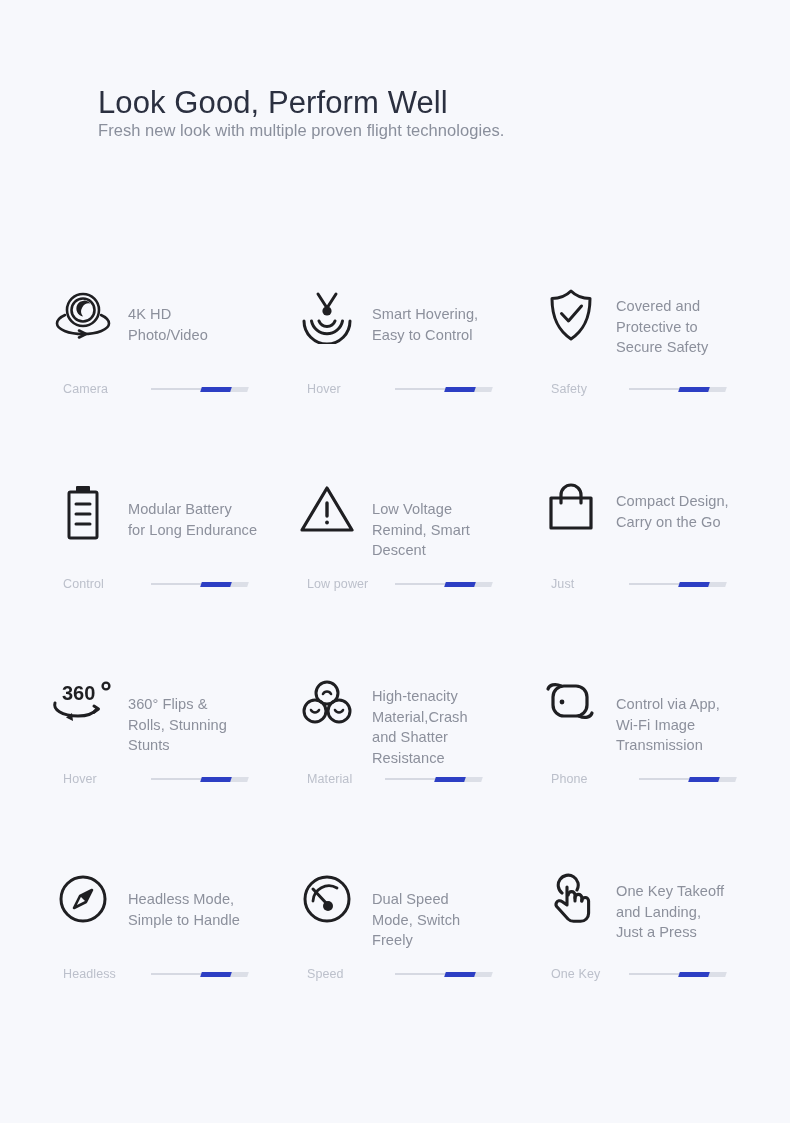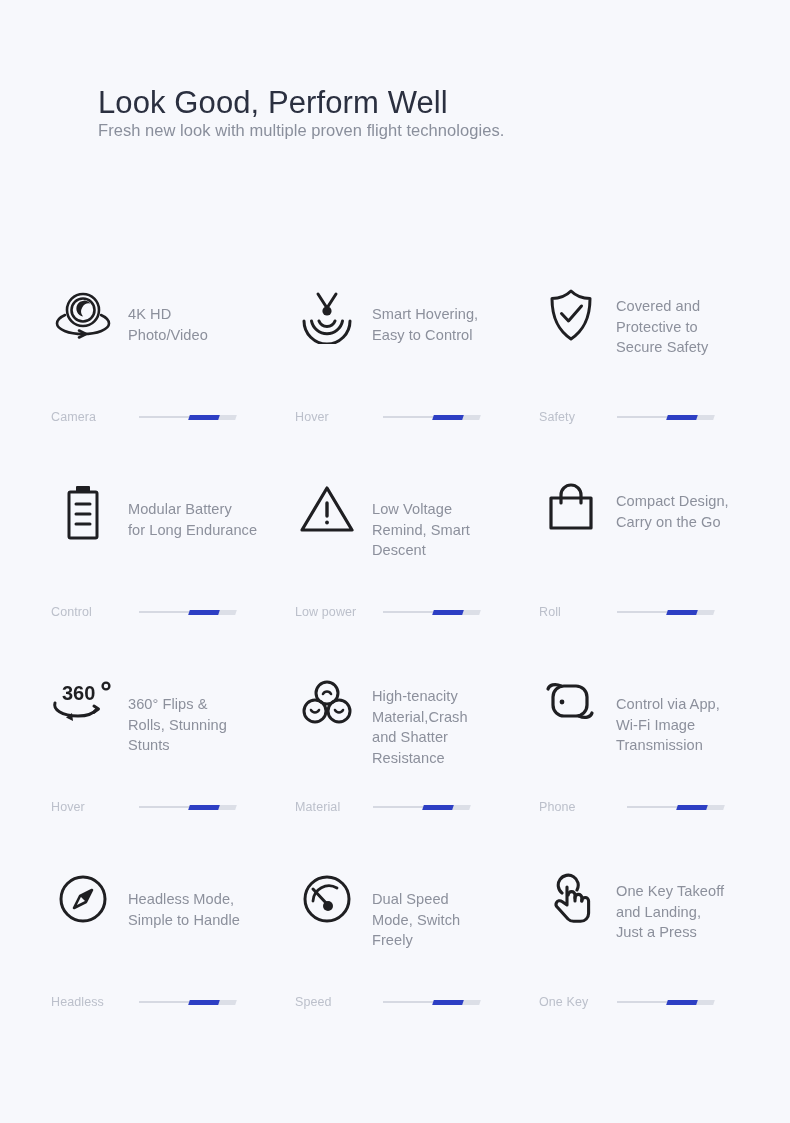--- a/index.html
+++ b/index.html
@@ -59,25 +59,24 @@
   .icon-box svg { display: block; }
   .desc {
     font-size: 14.6px;
     line-height: 20.5px;
     color: #8c909c;
     padding-top: 16px;
     letter-spacing: 0.05px;
   }
   .cell-bottom {
     position: absolute;
-    left: 3px;
+    left: 15px;
     top: 94px;
     display: flex;
     align-items: center;
-    margin-top: 28px;
   }
   .tag {
     width: 88px;
     min-width: 88px;
     font-size: 12.5px;
     color: #bcc0cb;
     letter-spacing: 0.1px;
   }
   .bar {
     position: relative;
@@ -238,21 +237,21 @@
       <div class="cell-top">
         <div class="icon-box">
           <svg width="50" height="50" viewBox="0 0 50 50" fill="none" stroke="#1f1f22" stroke-width="3.2" stroke-linecap="round" stroke-linejoin="round">
             <path d="M5 15h40v30H5z"></path>
             <path d="M15 20V12a10 10 0 0 1 20 0v8"></path>
           </svg>
         </div>
         <div class="desc">Compact Design,<br>Carry on the Go</div>
       </div>
       <div class="cell-bottom">
-        <div class="tag">Roll</div>
+        <div class="tag">Just</div>
         <div class="bar">
           <div class="track"></div>
           <div class="fill"></div>
           <div class="tail"></div>
         </div>
       </div>
     </div>
 
     <div class="cell">
       <div class="cell-top">

